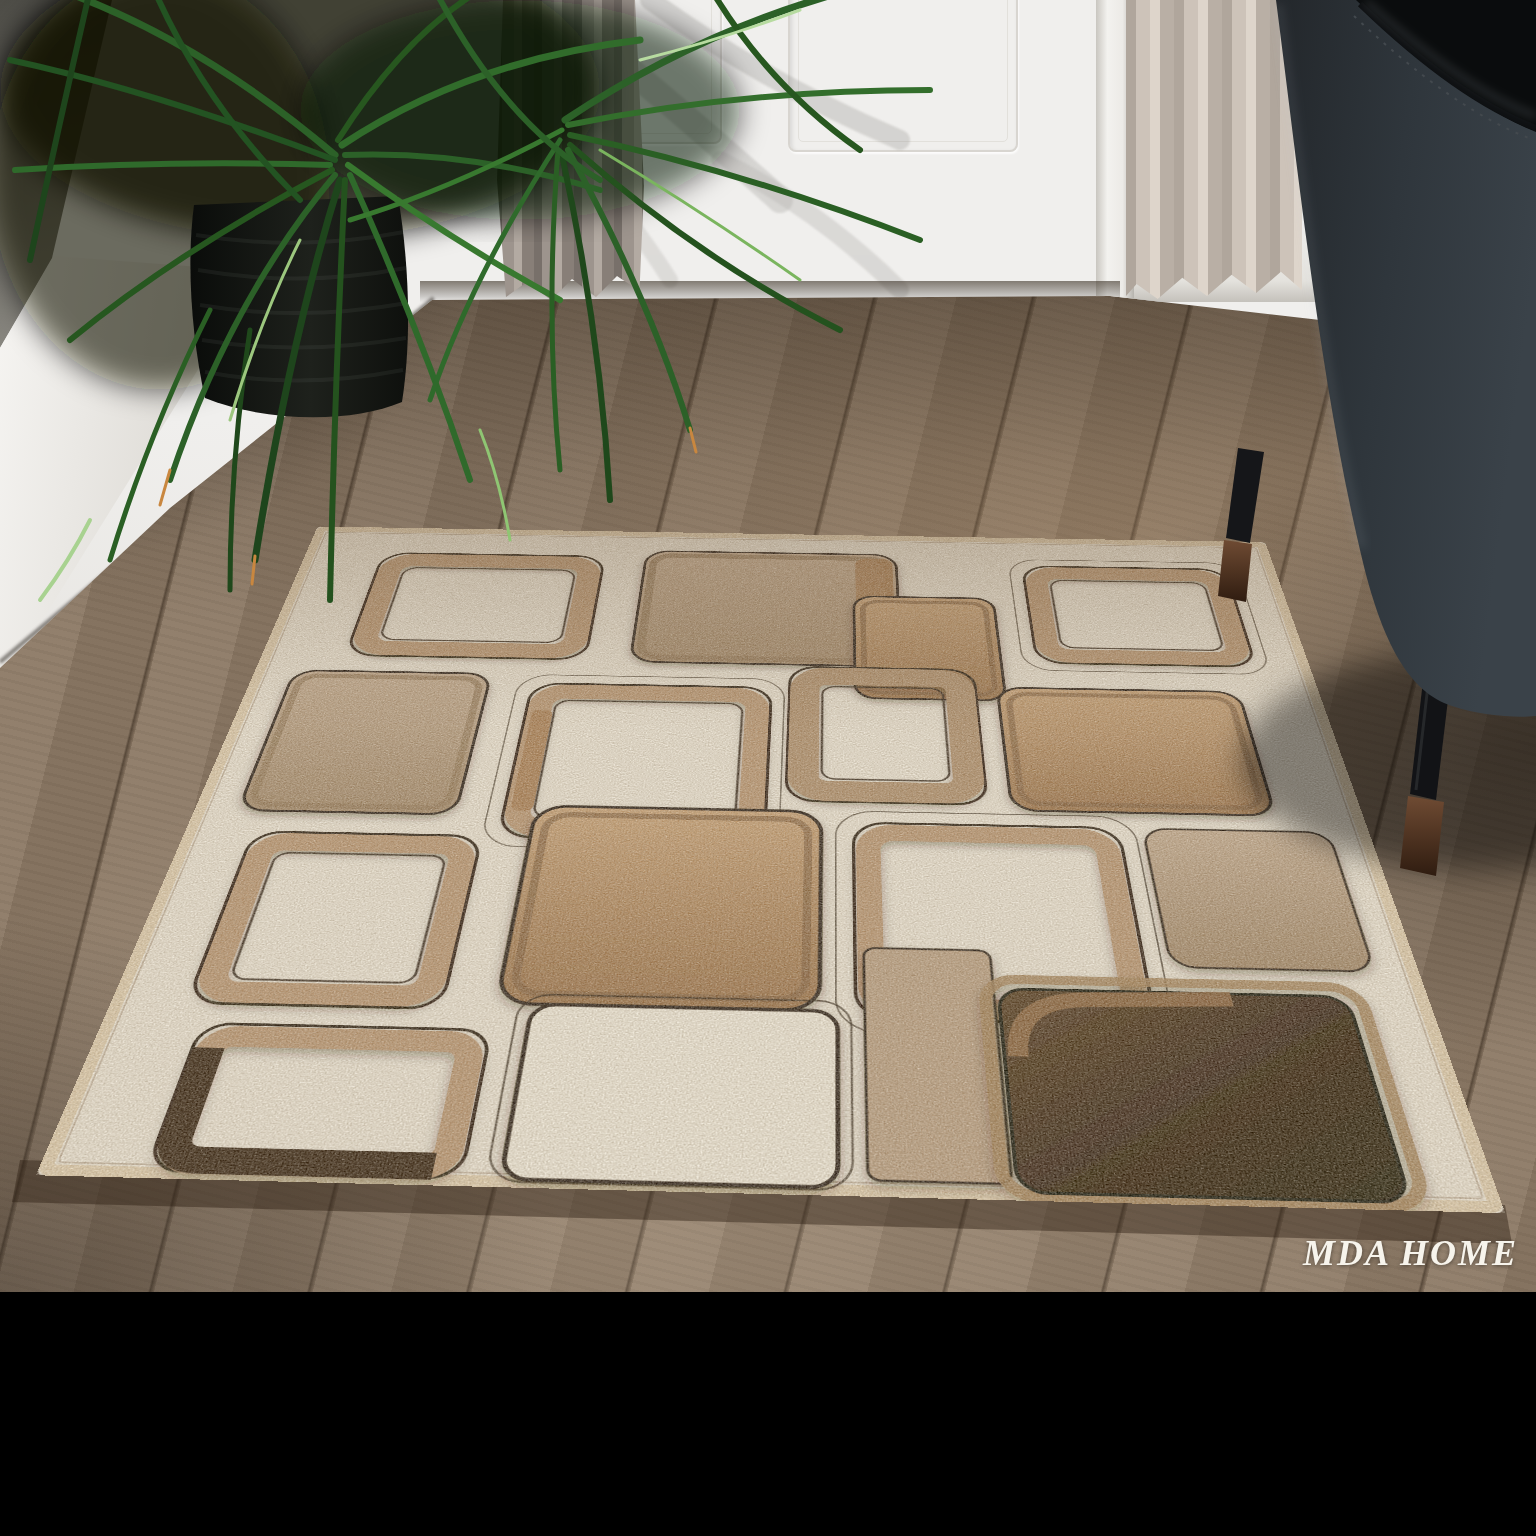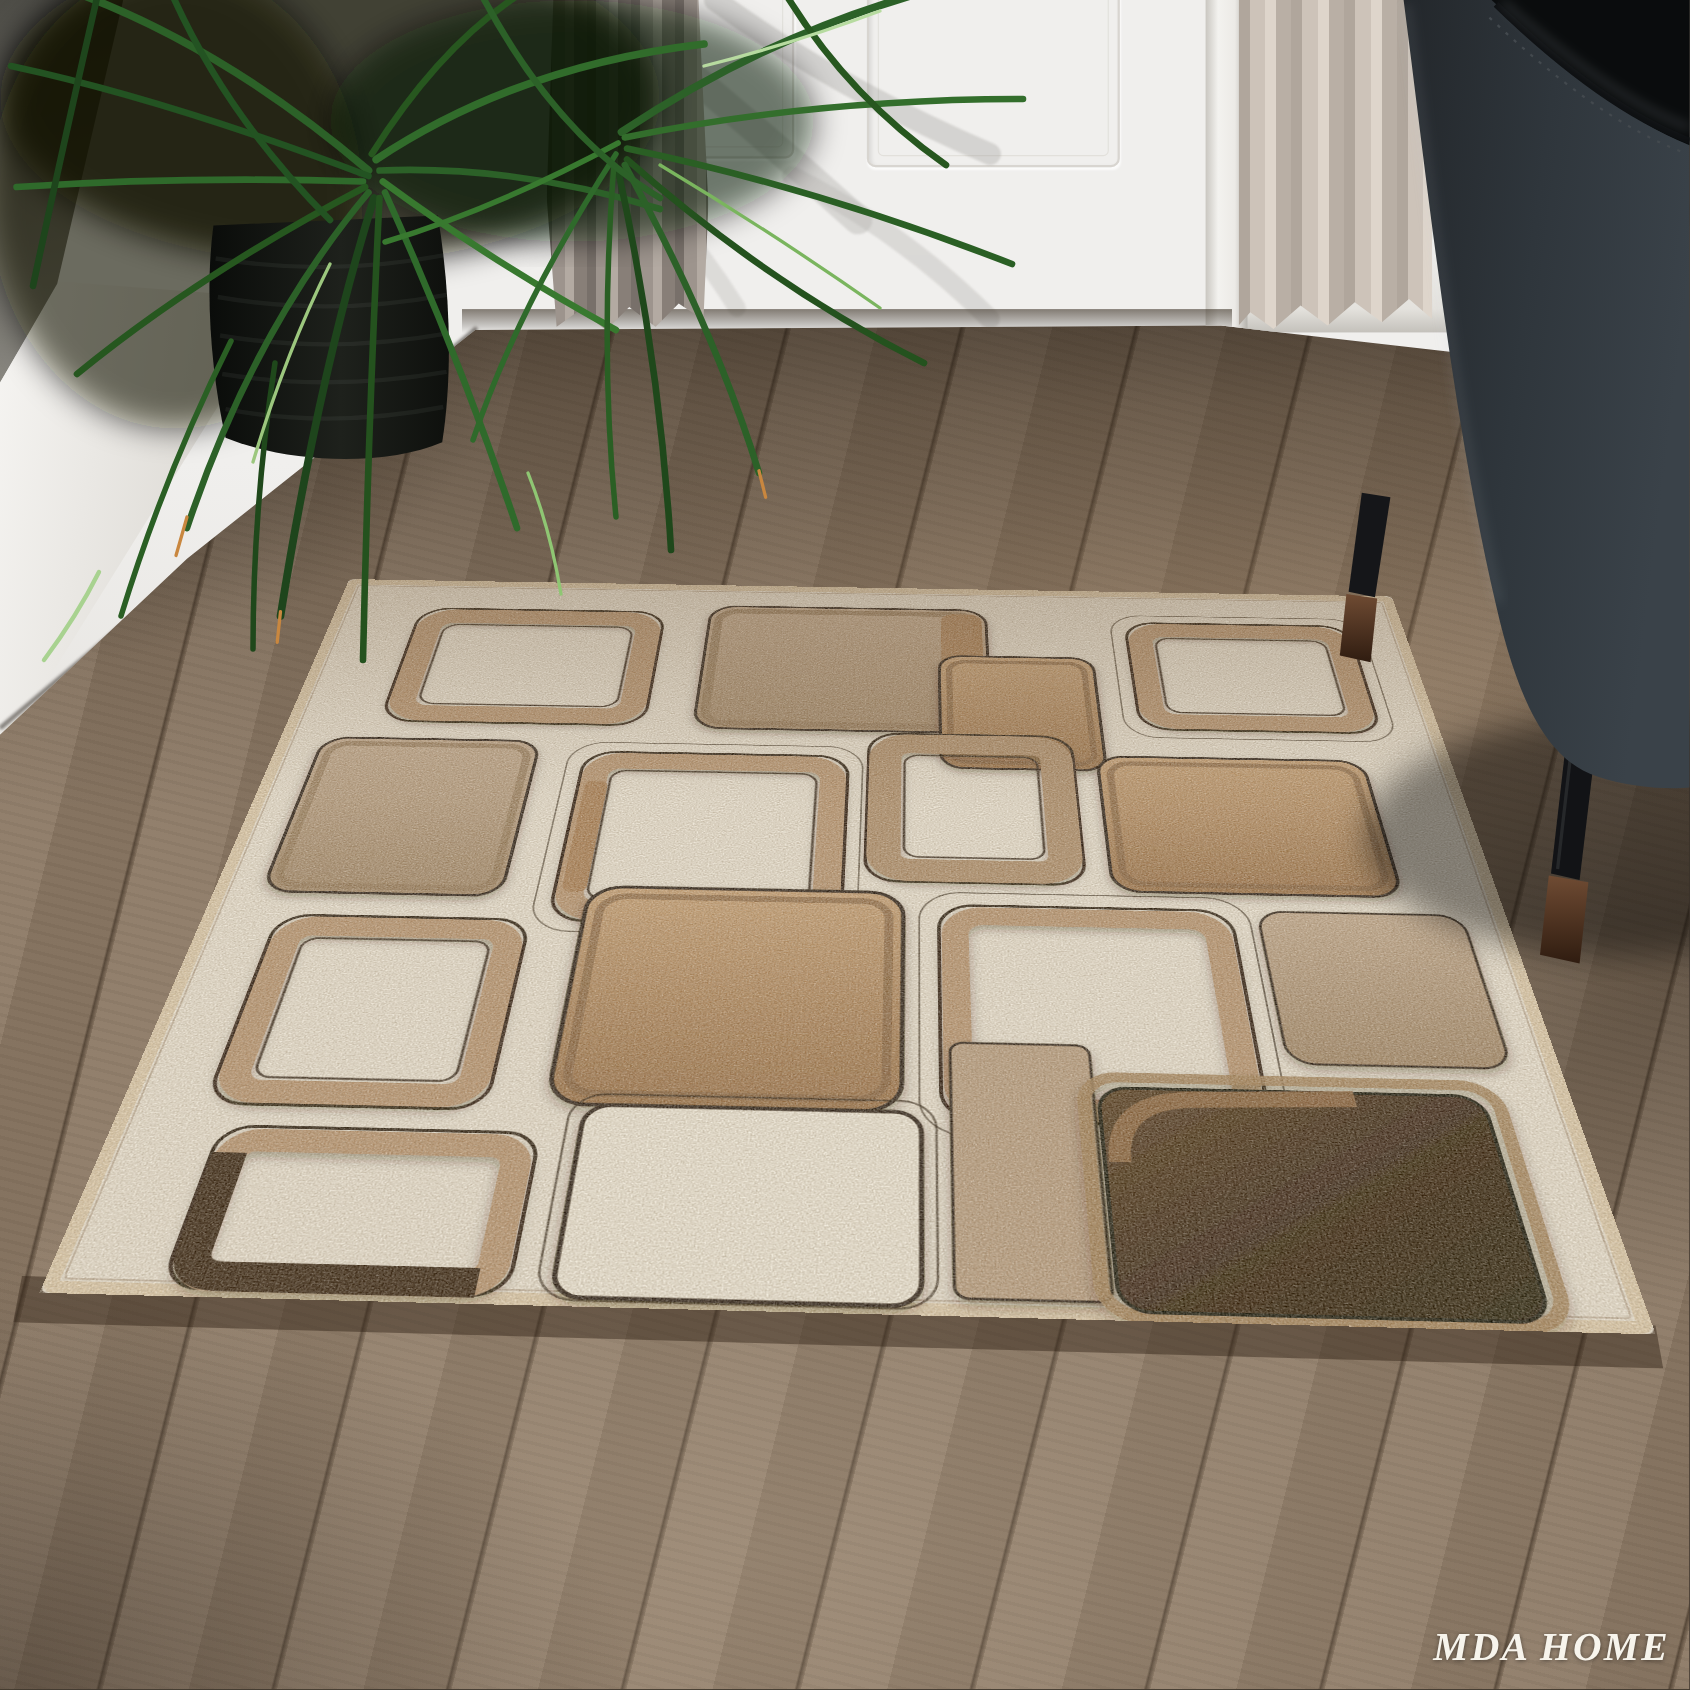--- a/index.html
+++ b/index.html
@@ -1,16 +1,16 @@
 <!DOCTYPE html>
 <html style="--rug-cream: #e8e0d0; --rug-tan: #b39776; --rug-caramel: #a87c50; --rug-chocolate: #2e1d0c; --rug-outline: #241708; --rug-binding: #dcc9a9; --floor-light: #8d7a66; --floor-dark: #3e3021; --wall-white: #f0efed; --wall-gray: #8e8c88; --curtain-left: #9a918a; --curtain-right: #cdc3b9; --leaf-green: #2f6a2b; --pot-black: #101210; --chair-leather: #2d3338; --chair-leg-wood: #5a3d2a;"><head>
 <meta charset="utf-8">
 <style>
   html,body{margin:0;padding:0;background:#000;}
-  #stage{position:relative;width:1536px;height:1536px;overflow:hidden;
+  #stage{position:relative;width:1536px;height:1292px;overflow:hidden;
          font-family:"Liberation Sans",sans-serif;background:var(--floor-light,#8d7a66);}
   
   #floor{position:absolute;inset:0;background-color:var(--floor-light,#8d7a66);
     background-image:
       radial-gradient(900px 520px at 72% 42%, rgba(205,165,120,.20), transparent 70%),
       radial-gradient(1200px 700px at 45% 92%, rgba(255,238,214,.13), transparent 70%),
       repeating-linear-gradient(104deg, rgba(46,32,20,0) 0px, rgba(46,32,20,0) 148px, rgba(40,28,17,.48) 150px, rgba(46,32,20,0) 154px),
       repeating-linear-gradient(104deg, rgba(255,255,255,.045) 0 76px, rgba(0,0,0,.055) 76px 154px),
       repeating-linear-gradient(14deg, rgba(60,45,30,.07) 0 3px, rgba(0,0,0,0) 3px 9px);}
   #floor-shade{position:absolute;inset:0;pointer-events:none;background:

